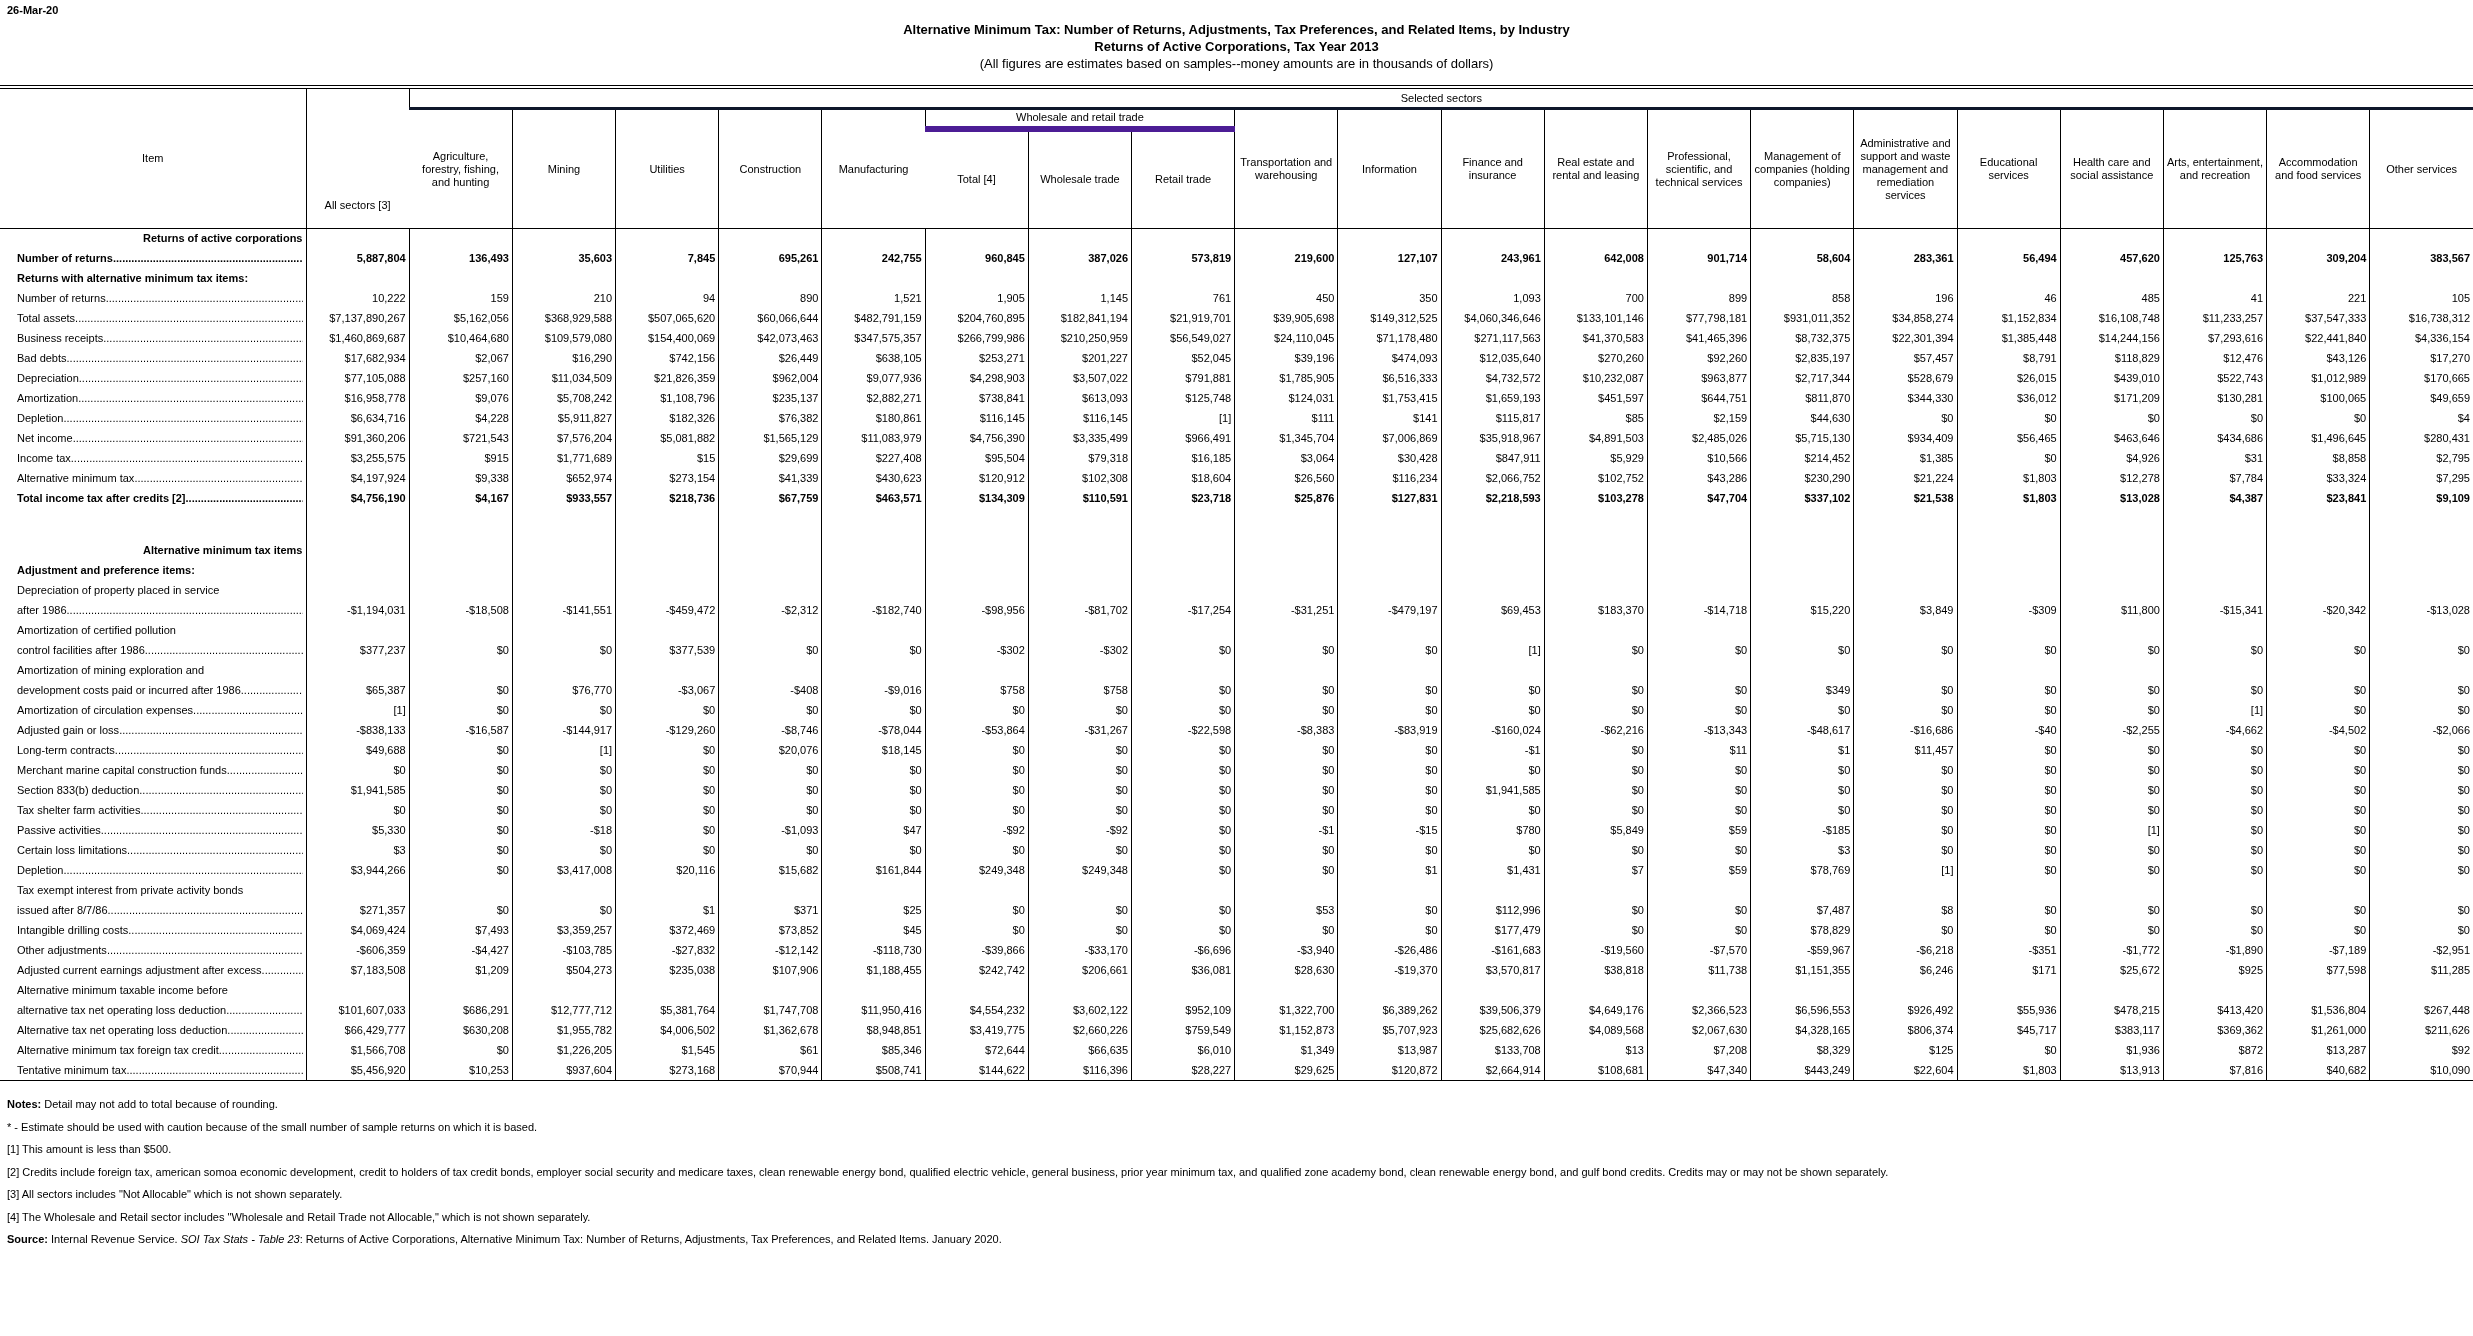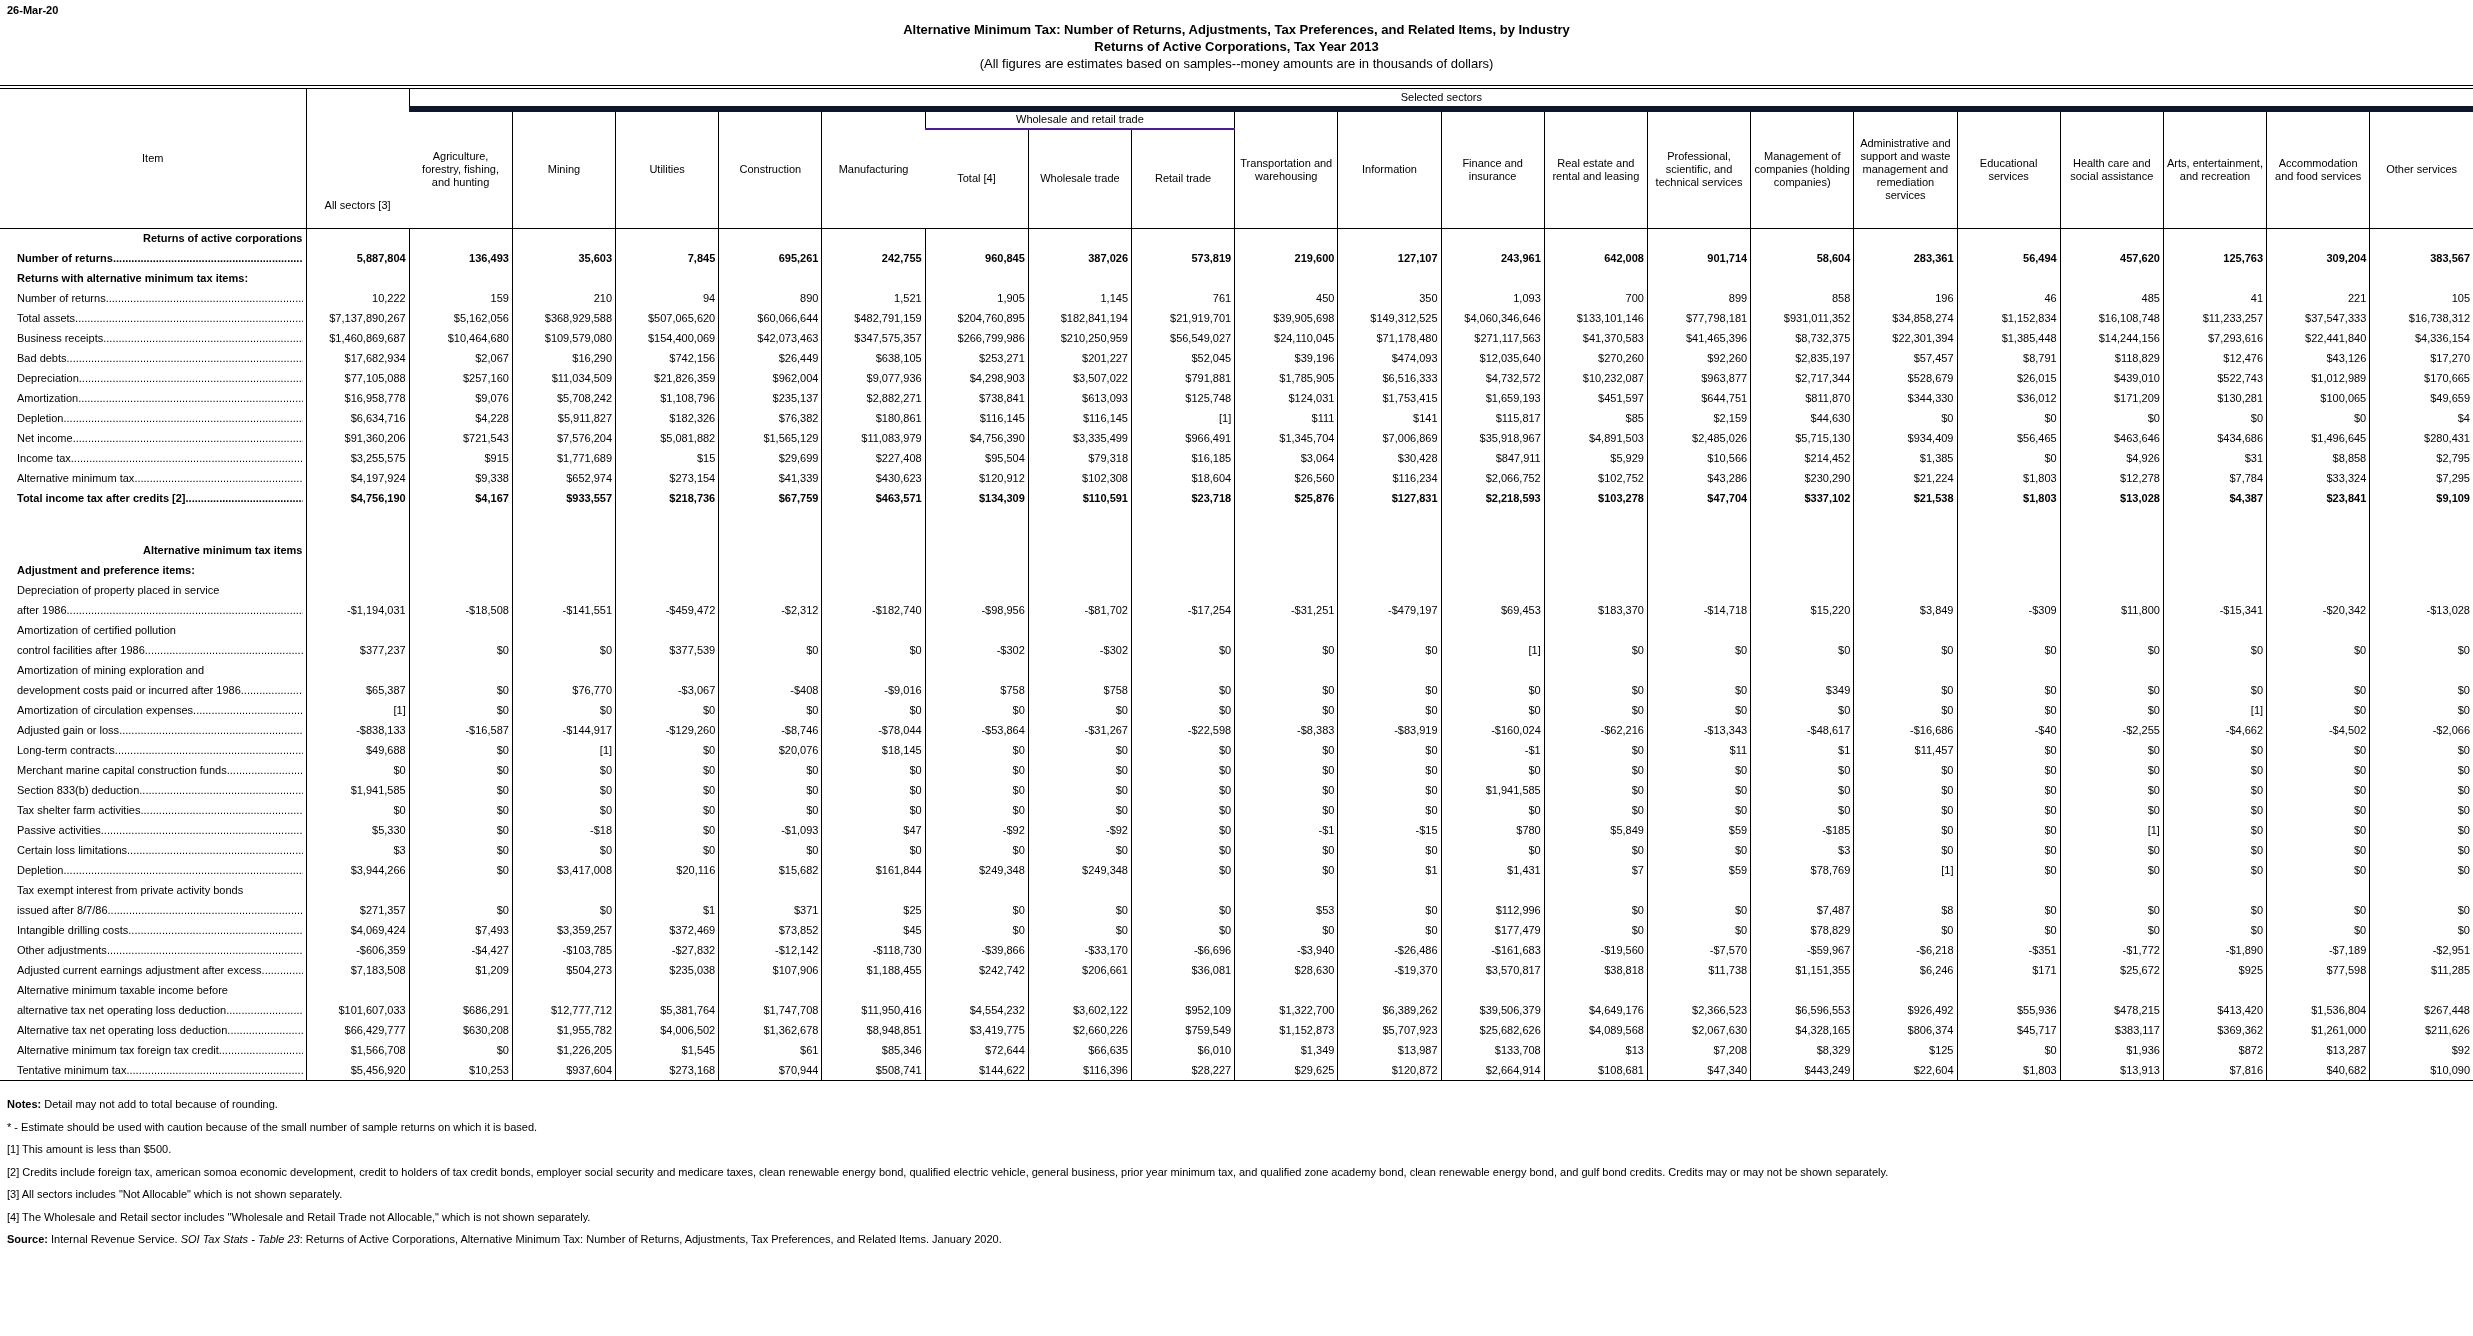--- a/index.html
+++ b/index.html
@@ -11,22 +11,22 @@
   .t3{font-size:13px;line-height:17px;}
   .tablewrap{margin-top:13px;border-top:1px solid #000;}
   table{width:100%;border-collapse:collapse;table-layout:fixed;margin-top:2px;border-top:1px solid #000;border-bottom:1px solid #000;}
   th{font-weight:normal;font-size:11px;line-height:13px;vertical-align:middle;padding:1px 3px;text-align:center;}
   th,td{border-left:1px solid #000;box-sizing:border-box;}
   tr > *:first-child{border-left:none;}
   thead{border-bottom:1px solid #000;}
   tr.r1{height:20px;}
   tr.r2{height:20px;}
   tr.r3{height:100px;}
-  .selected{border-bottom:6px solid #0f172a;}
-  .wrt{border-bottom:2px solid #4c1d95;}
+  .selected{border-bottom:3px solid #0f172a;}
+  .wrt{border-bottom:6px solid #4c1d95;}
   .allsec{vertical-align:bottom;padding-bottom:16px;}
   tbody td{height:20px;padding:0 3px 0 0;font-size:11px;line-height:13px;vertical-align:middle;text-align:right;overflow:hidden;white-space:nowrap;}
   td.lblcell{text-align:left;padding-left:17px;}
   .lbl{display:flex;align-items:baseline;}
   .lbl .t{white-space:nowrap;}
   .lbl .dots{flex:1;overflow:hidden;white-space:nowrap;}
   .lbl .dots::after{content:"......................................................................................................................................................";}
   tr.spacer td{height:32px;}
   td.center-lbl{text-align:right;font-weight:bold;padding-left:0;}
   td.head-lbl{font-weight:bold;}

